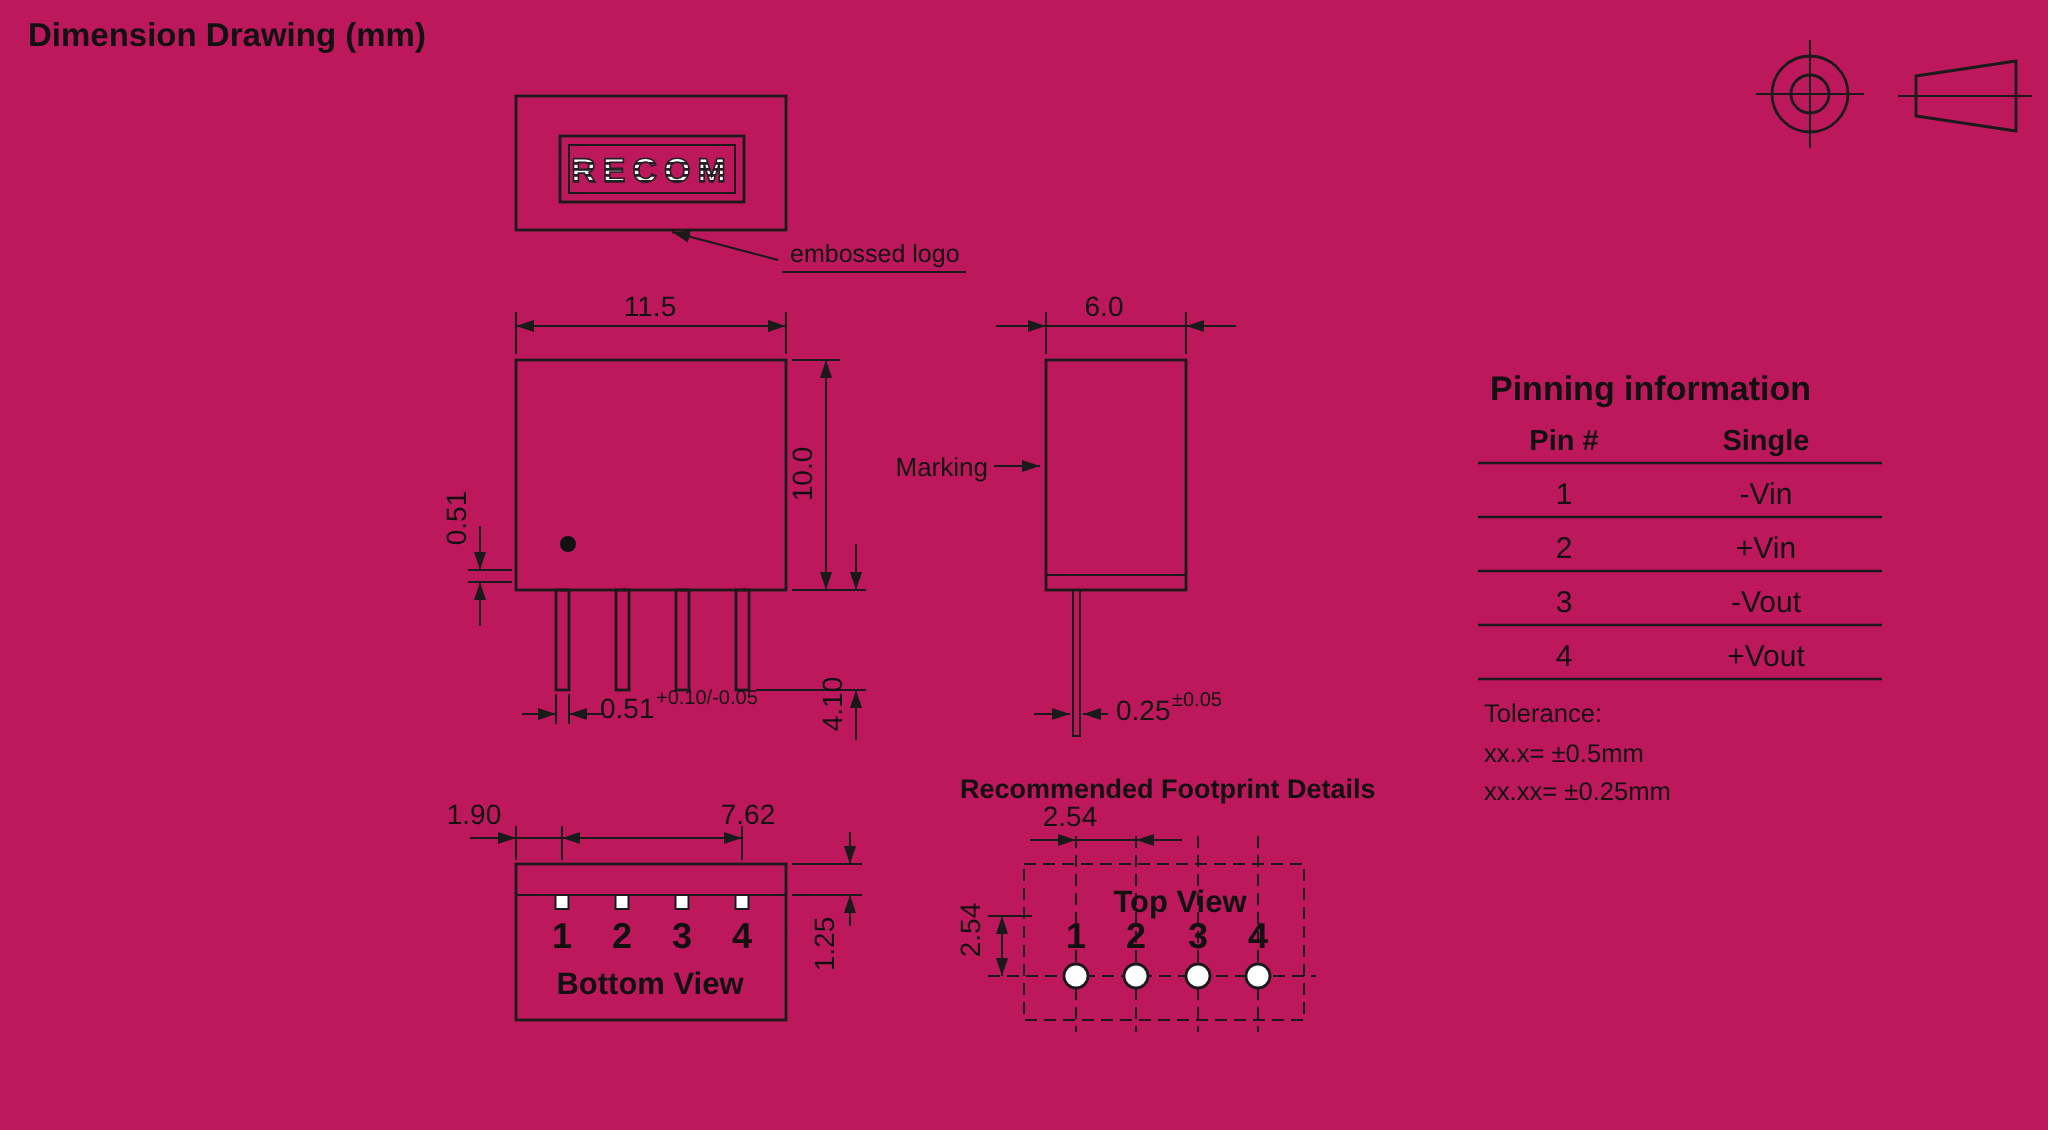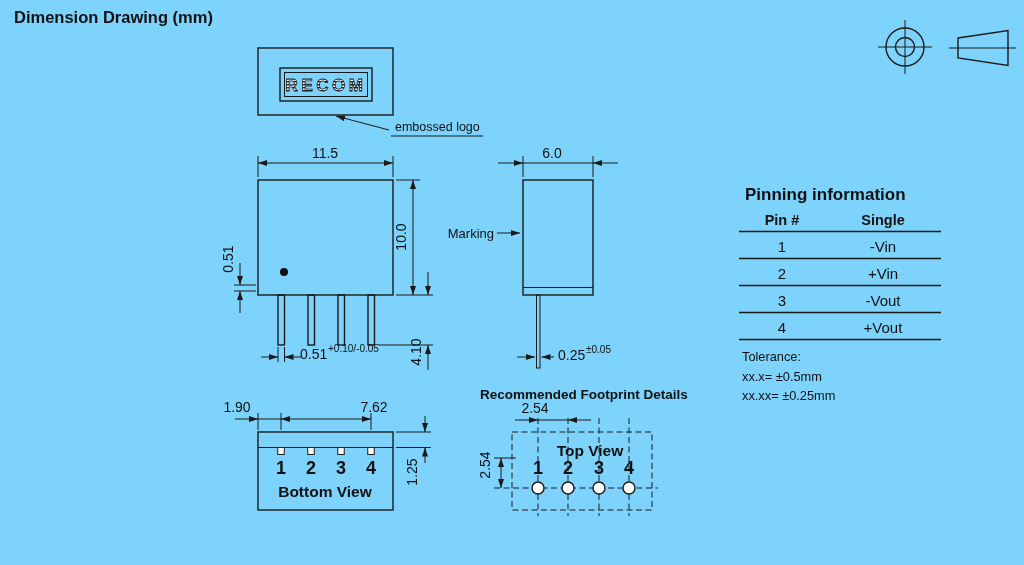--- a/index.html
+++ b/index.html
@@ -1,16 +1,16 @@
 <!DOCTYPE html>
 <html><head>
 <meta charset="utf-8">
 <style>
   html,body{margin:0;padding:0;background:#fff;}
-  #stage{position:relative;width:1024px;height:565px;background:#7dd3fc;overflow:hidden;}
+  #stage{position:relative;width:1024px;height:565px;background:#be185d;overflow:hidden;}
   svg{position:absolute;left:0;top:0;}
   text{font-family:"Liberation Sans","DejaVu Sans",sans-serif;fill:#111;}
   .ln{stroke:#1a1a1a;stroke-width:1.4;fill:none;}
   .thin{stroke:#1a1a1a;stroke-width:1;fill:none;}
   .dash{stroke:#1a1a1a;stroke-width:1;fill:none;stroke-dasharray:6 3.5;}
   .dim{font-size:14px;}
   .sup{font-size:10px;}
   .b{font-weight:bold;}
 </style>
 </head>

